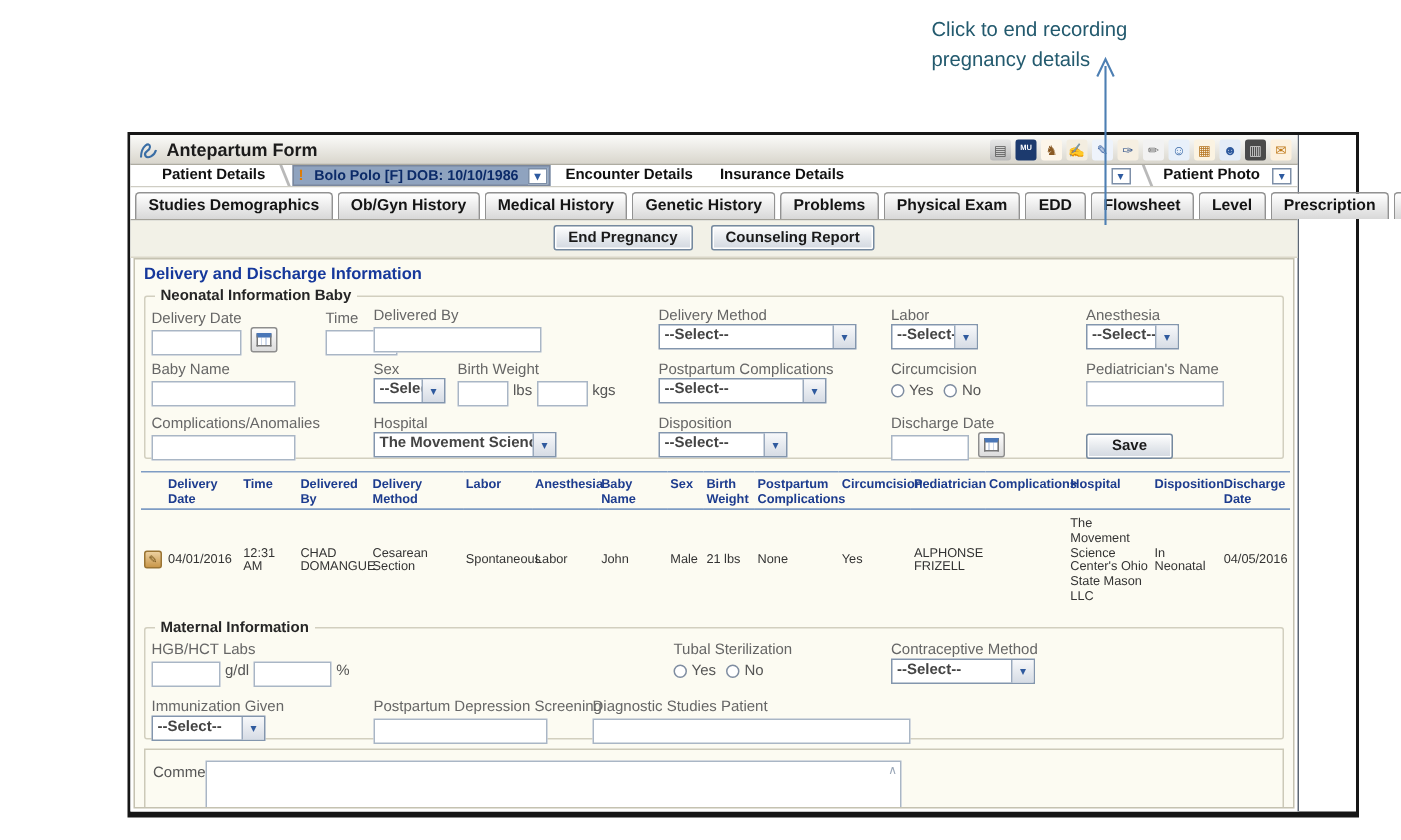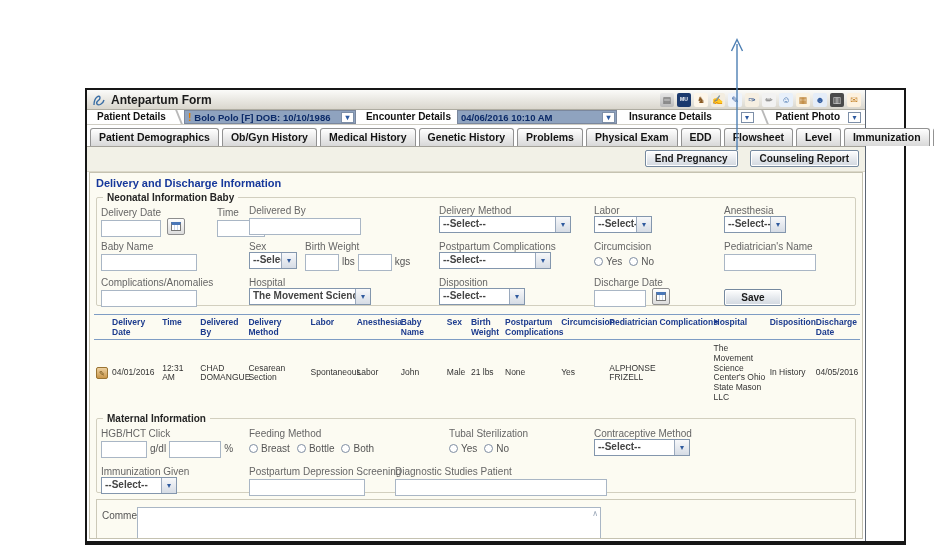--- a/index.html
+++ b/index.html
@@ -32,41 +32,41 @@
   .tbi:nth-child(6){ background:#f6efe2; color:#274b86; }
   .tbi:nth-child(7){ background:#f2f2f2; color:#777; }
   .tbi:nth-child(8){ background:#e8f0fa; color:#3a6aa8; }
   .tbi:nth-child(9){ background:#fbf3e2; color:#b5741f; }
   .tbi:nth-child(10){ background:#e5edf8; color:#2f5a9e; }
   .tbi:nth-child(11){ background:#4a4a4a; color:#ddd; }
   .tbi:nth-child(12){ background:#fdf1de; color:#c07a1a; }
 
   
   .ctxbar { height:15px; background:#fff; border-bottom:1px solid #cfcdc4; display:flex; align-items:stretch;
-            font-size:10px; flex:0 0 auto; padding-left:4px; }
+            font-size:10px; flex:0 0 auto; padding-left:15px;text-align:center; }
   .ctab { font-weight:bold; color:#101010; padding:1px 6px 0; white-space:nowrap; cursor:pointer; }
   .slant { width:8px; border-right:2px solid #b9b9b9; transform:skewX(22deg); margin-right:4px; }
   .cval { display:flex; align-items:center; background:#8fa3bf; border:1px solid #7a879d; color:#0b2a68;
           font-weight:bold; padding:0 1px 0 3px; cursor:pointer; }
   .cvt { white-space:nowrap; overflow:hidden; flex:1; font-size:9.5px; }
   .alert { color:#e07b00; font-weight:bold; margin-right:3px; }
   .caret { width:13px; height:11px; border:1px solid #7d8fa8; background:#fff; color:#2d5aa0;
            font-size:8px; line-height:9px; text-align:center; margin-left:2px; cursor:pointer; flex:0 0 auto; }
   .caret::after { content:"▾"; }
   .spacer { flex:1; }
 
   
   .tabsrow { display:flex; align-items:flex-end; padding:3px 3px 0; background:#fff;
              border-bottom:1px solid #a4a29a; flex:0 0 auto; }
   .tab { font-size:10.5px; font-weight:bold; color:#141414; background:linear-gradient(#ffffff,#d8d8d8);
          border:1px solid #929292; border-bottom:none; border-radius:3px 3px 0 0; padding:2px 8px 3px;
          margin-right:3px; white-space:nowrap; cursor:pointer; }
 
   
-  .actionrow { display:flex; justify-content:flex-end; gap:12px; padding:3px 6px 4px; background:#f2f1e7;
+  .actionrow { display:flex; justify-content:center; gap:12px; padding:3px 6px 4px; background:#f2f1e7;
                border-bottom:1px solid #dbd8c9; flex:0 0 auto; }
   .btn { font-family:"Liberation Sans",sans-serif; font-size:10px; font-weight:bold; color:#1a1a1a;
          border:1px solid #75899f; border-radius:2px; background:linear-gradient(#fefefe,#e2e6eb 60%,#d2d8e0);
          padding:2px 9px; cursor:pointer; box-shadow:inset 0 0 0 1px #fff; }
 
   
   .content { flex:1; background:#fcfbf2; border:1px solid #c5c2b1; margin:0 2px 2px; position:relative; overflow:hidden; }
   .section-title { font-size:11px; font-weight:bold; color:#16389b; padding:4px 6px 3px; }
 
   fieldset { border:1px solid #d2cfbf; border-radius:2px; margin:0 6px; position:relative; }
@@ -107,20 +107,24 @@
   .ta { position:absolute; left:40px; top:7px; width:464px; height:44px; border:1px solid #a9b6c5; background:#fff; cursor:text; }
   .ta .sup, .ta .sdn { position:absolute; right:2px; font-size:8px; color:#9aa7b8; cursor:pointer; }
   .ta .sup { top:1px; }
   .ta .sup::after { content:"∧"; }
 </style>
 </head>
 <body>
 
 <div class="stage">
 
+  <div class="annotation">
+    <div>Click to end recording</div>
+    <div>pregnancy details</div>
+  </div>
   <svg class="ann-arrow" width="18" height="116" viewBox="0 0 18 116">
     <path d="M9 8 L9 114" stroke="#4d7fb3" stroke-width="1.4" fill="none"></path>
     <path d="M3.5 15 L9 3.5 L14.5 15" stroke="#4d7fb3" stroke-width="1.4" fill="none"></path>
   </svg>
 
   <div class="window">
     <div class="form-area">
 
       <div class="titlebar">
         <span class="app-icon">
@@ -147,43 +151,39 @@
 
       <div class="ctxbar">
         <span class="ctab">Patient Details</span>
         <span class="slant"></span>
         <div class="cval" style="width:172px">
           <span class="alert">!</span>
           <span class="cvt">Bolo Polo [F] DOB: 10/10/1986</span>
           <span class="caret"></span>
         </div>
         <span class="ctab" style="margin-left:4px">Encounter Details</span>
-        <div class="cval" style="width:160px">
-          <span class="cvt">04/06/2016 10:10 AM</span>
-          <span class="caret"></span>
-        </div>
         <span class="ctab" style="margin-left:6px">Insurance Details</span>
         <span class="spacer"></span>
         <span class="caret" style="align-self:center"></span>
         <span class="slant" style="margin-left:4px"></span>
         <span class="ctab">Patient Photo</span>
         <span class="caret" style="align-self:center;margin-right:4px"></span>
       </div>
 
       <div class="tabsrow">
-        <span class="tab">Patient Demographics</span>
+        <span class="tab">Studies Demographics</span>
         <span class="tab">Ob/Gyn History</span>
         <span class="tab">Medical History</span>
         <span class="tab">Genetic History</span>
         <span class="tab">Problems</span>
         <span class="tab">Physical Exam</span>
         <span class="tab">EDD</span>
         <span class="tab">Flowsheet</span>
         <span class="tab">Level</span>
-        <span class="tab">Immunization</span>
+        <span class="tab">Prescription</span>
         <span class="tab">Plan/Counseling</span>
 
       </div>
 
       <div class="actionrow">
         <button class="btn">End Pregnancy</button>
         <button class="btn">Counseling Report</button>
       </div>
 
       <div class="content">
@@ -347,45 +347,32 @@
               <td>Spontaneous</td>
               <td>Labor</td>
               <td>John</td>
               <td>Male</td>
               <td>21 lbs</td>
               <td>None</td>
               <td>Yes</td>
               <td>ALPHONSE FRIZELL</td>
               <td></td>
               <td>The Movement Science Center's Ohio State Mason LLC</td>
-              <td>In History</td>
+              <td>In Neonatal</td>
               <td>04/05/2016</td>
             </tr>
           </tbody>
         </table>
 
         <fieldset class="fs-mat">
           <legend>Maternal Information</legend>
 
           <div class="fg" style="left:4px;top:4px">
-            <div class="fl">HGB/HCT Click</div>
+            <div class="fl">HGB/HCT Labs</div>
             <input class="ti" style="width: 46px;"><span class="unit">g/dl</span><input class="ti" style="width: 52px;"><span class="unit">%</span>
-          </div>
-          <div class="fg" style="left:152px;top:4px">
-            <div class="fl">Feeding Method</div>
-            <span class="ropt">
-                <span class="radio"></span>
-                <span>Breast</span>
-              </span><span class="ropt">
-                <span class="radio"></span>
-                <span>Bottle</span>
-              </span><span class="ropt">
-                <span class="radio"></span>
-                <span>Both</span>
-              </span>
           </div>
           <div class="fg" style="left:352px;top:4px">
             <div class="fl">Tubal Sterilization</div>
             <span class="ropt">
                 <span class="radio"></span>
                 <span>Yes</span>
               </span><span class="ropt">
                 <span class="radio"></span>
                 <span>No</span>
               </span>

